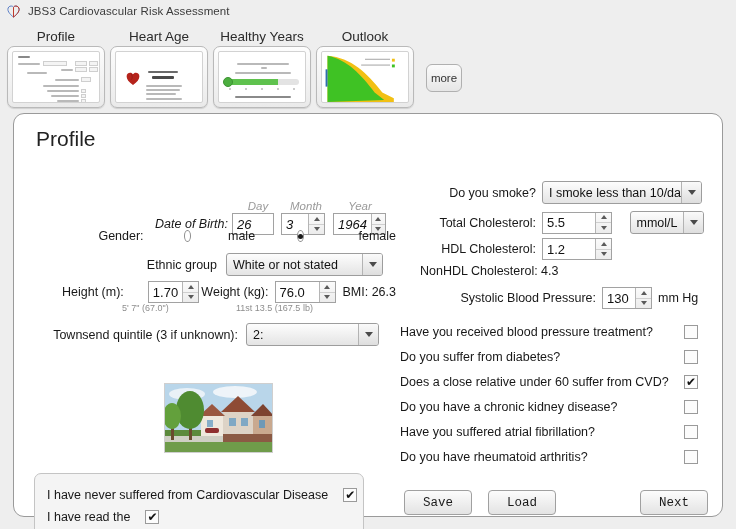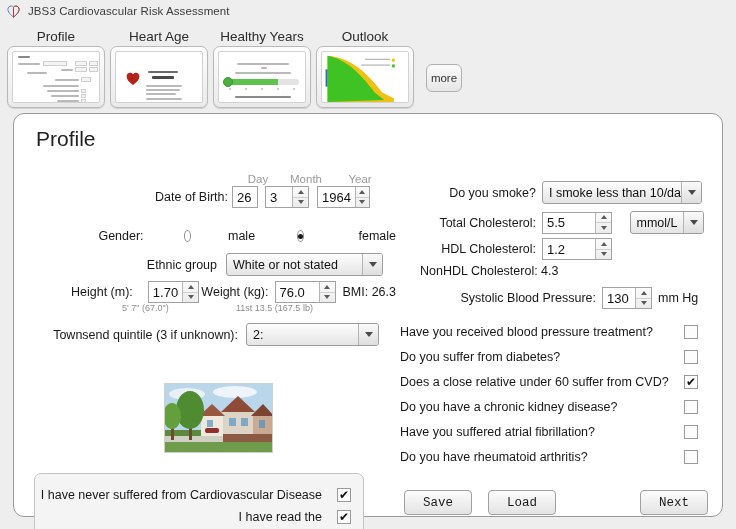--- a/index.html
+++ b/index.html
@@ -97,21 +97,21 @@
 
   .btn {
     height:25px; min-width:66px; padding:0 14px;
     border:1px solid #a0a0a0; border-radius:4px;
     background:linear-gradient(#fcfcfc,#e3e3e3);
     font-size:12.5px; color:#1a1a1a; cursor:pointer;
     display:flex; align-items:center; justify-content:center;font-family:Liberation Mono, monospace;
   }
 
   
-  .dob-wrap { position:absolute; left:0; top:16px; width:382px; }
+  .dob-wrap { position:absolute; left:0; top:43px; width:382px;font-style:italic; }
   .dob-heads { display:flex; margin-left:222px; }
   .dob-heads div { font-size:11.5px; color:#9a9a9a; text-align:center; }
   .dob-row { display:flex; align-items:center; margin-top:1px; }
   .dob-label { width:218px; text-align:right; padding-right:4px; }
 
   .gender-row { position:absolute; left:0; top:72px; width:382px; display:flex; align-items:center;gap:32px; }
   .ethnic-row { position:absolute; left:0; top:96px; width:382px; display:flex; align-items:center; }
   .hw-row     { position:absolute; left:0; top:124px; width:382px; display:flex; align-items:center; }
   .hw-sub     { position:absolute; left:0; top:146px; width:382px; }
   .town-row   { position:absolute; left:0; top:166px; width:382px; display:flex; align-items:center; }
@@ -120,21 +120,21 @@
     position:absolute; left:150px; top:226px; width:109px; height:70px;
     border:1px solid #cfcfcf; overflow:hidden; background:#bcd9ec;
   }
   .photo svg { display:block; }
 
   .consent {
     position:absolute; left:20px; top:316px; width:330px; height:65px;
     border:1px solid #c4c4c4; border-radius:7px; background:#f4f4f4;
     padding:9px 12px; display:flex; flex-direction:column; justify-content:center; gap:8px;
   }
-  .consent .crow { display:flex; align-items:center; justify-content:flex-end; gap:15px; }
+  .consent .crow { display:flex; align-items:center; gap:15px; }
 
   
   .r-row { display:flex; align-items:center; margin-bottom:4px; }
   .r-lbl { text-align:right; padding-right:6px; }
   .q-row { display:flex; align-items:center; height:25px; }
   .q-row .qt { flex:1; font-size:12.5px; }
   .btn-row { position:absolute; left:8px; top:333px; width:312px; display:flex; align-items:center; }
 </style>
 </head>
 <body>
@@ -244,21 +244,21 @@
     <div class="col-left">
 
       <div class="dob-wrap">
         <div class="dob-heads">
           <div style="width:44px;">Day</div>
           <div style="width:52px;">Month</div>
           <div style="width:56px;">Year</div>
         </div>
         <div class="dob-row">
           <div class="lbl dob-label">Date of Birth:</div>
-          <div class="spinner" style="width:26px;gap:31px;">
+          <div class="spinner" style="width:42px;gap:31px;">
             <div class="val">26</div>
             <div class="arrows">
               <span>
                   <i class="arw up"></i>
                 </span>
               <span>
                   <i class="arw dn"></i>
                 </span>
             </div>
           </div>
@@ -299,21 +299,21 @@
         <div class="lbl" style="width:212px;text-align:right;padding-right:9px;">Ethnic group</div>
         <div class="select" style="width:157px;">
           <div class="sv">White or not stated</div>
           <div class="sb">
               <i class="caret"></i>
             </div>
         </div>
       </div>
 
       <div class="hw-row">
-        <div class="lbl" style="width:98px;text-align:center;padding-right:6px;margin-left:48px;">Height (m):</div>
+        <div class="lbl" style="width:98px;text-align:left;padding-right:6px;margin-left:48px;">Height (m):</div>
         <div class="spinner" style="width:58px;">
           <div class="val">1.70</div>
           <div class="arrows">
             <span>
                 <i class="arw up"></i>
               </span>
             <span>
                 <i class="arw dn"></i>
               </span>
           </div>

